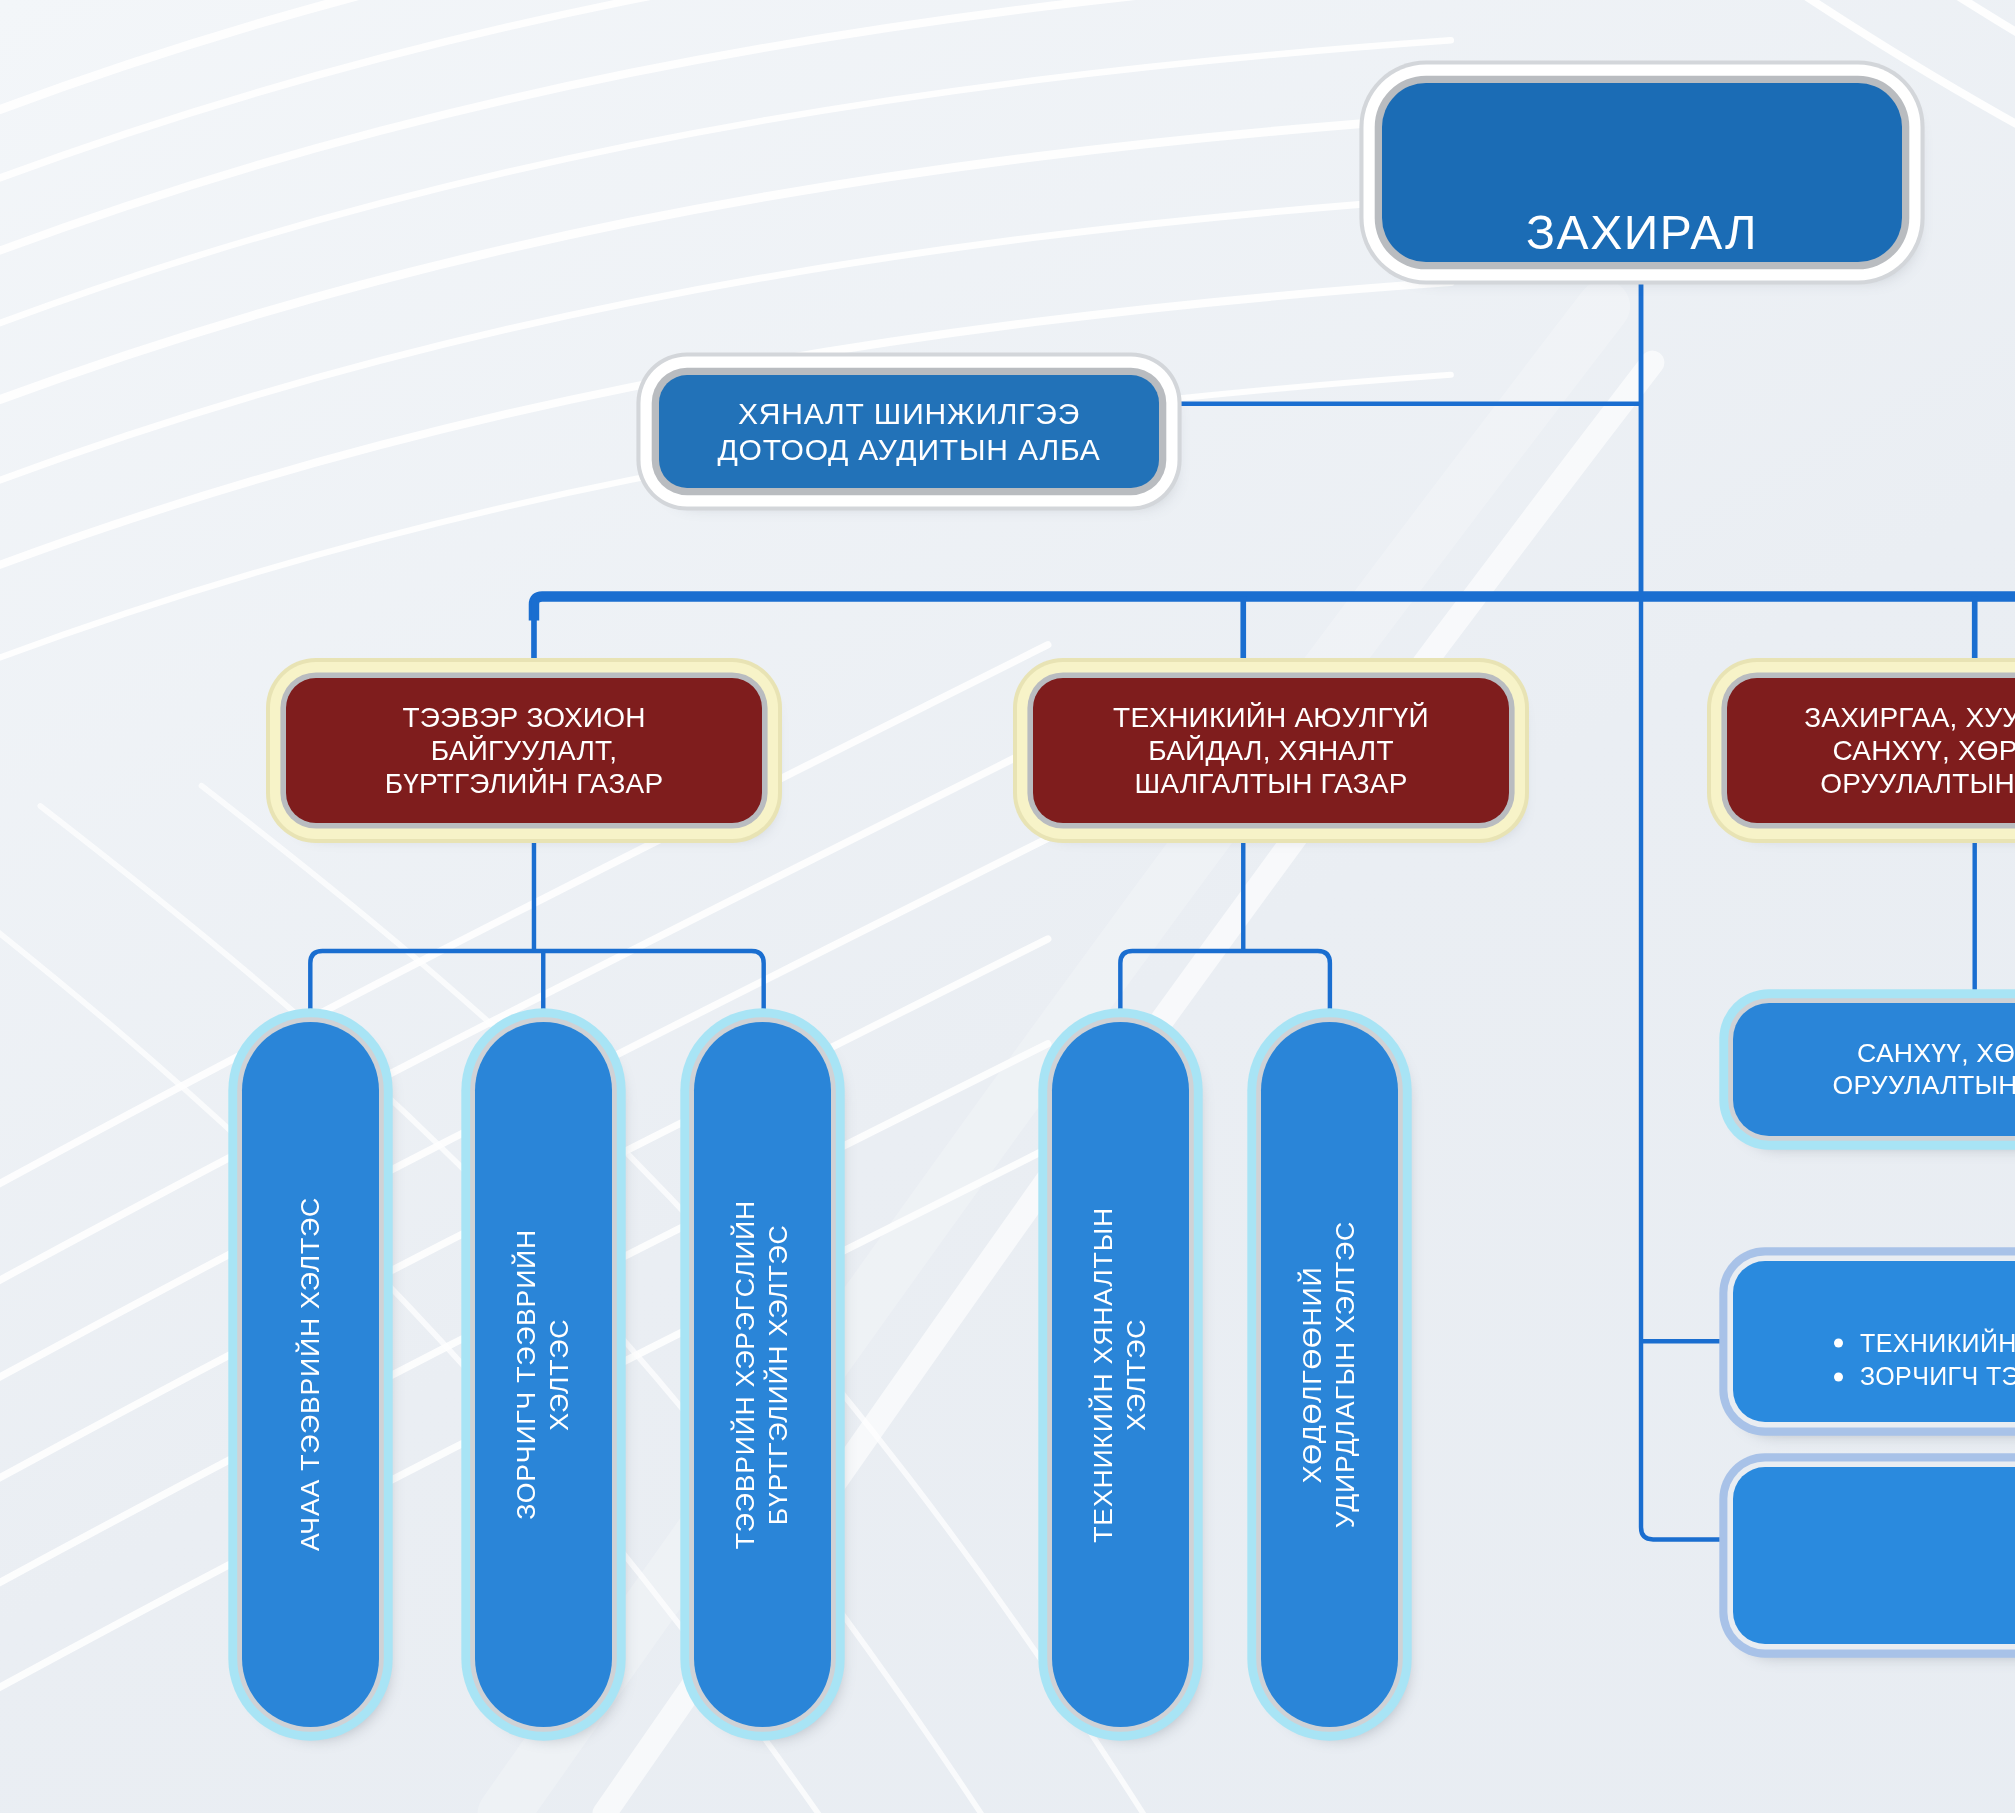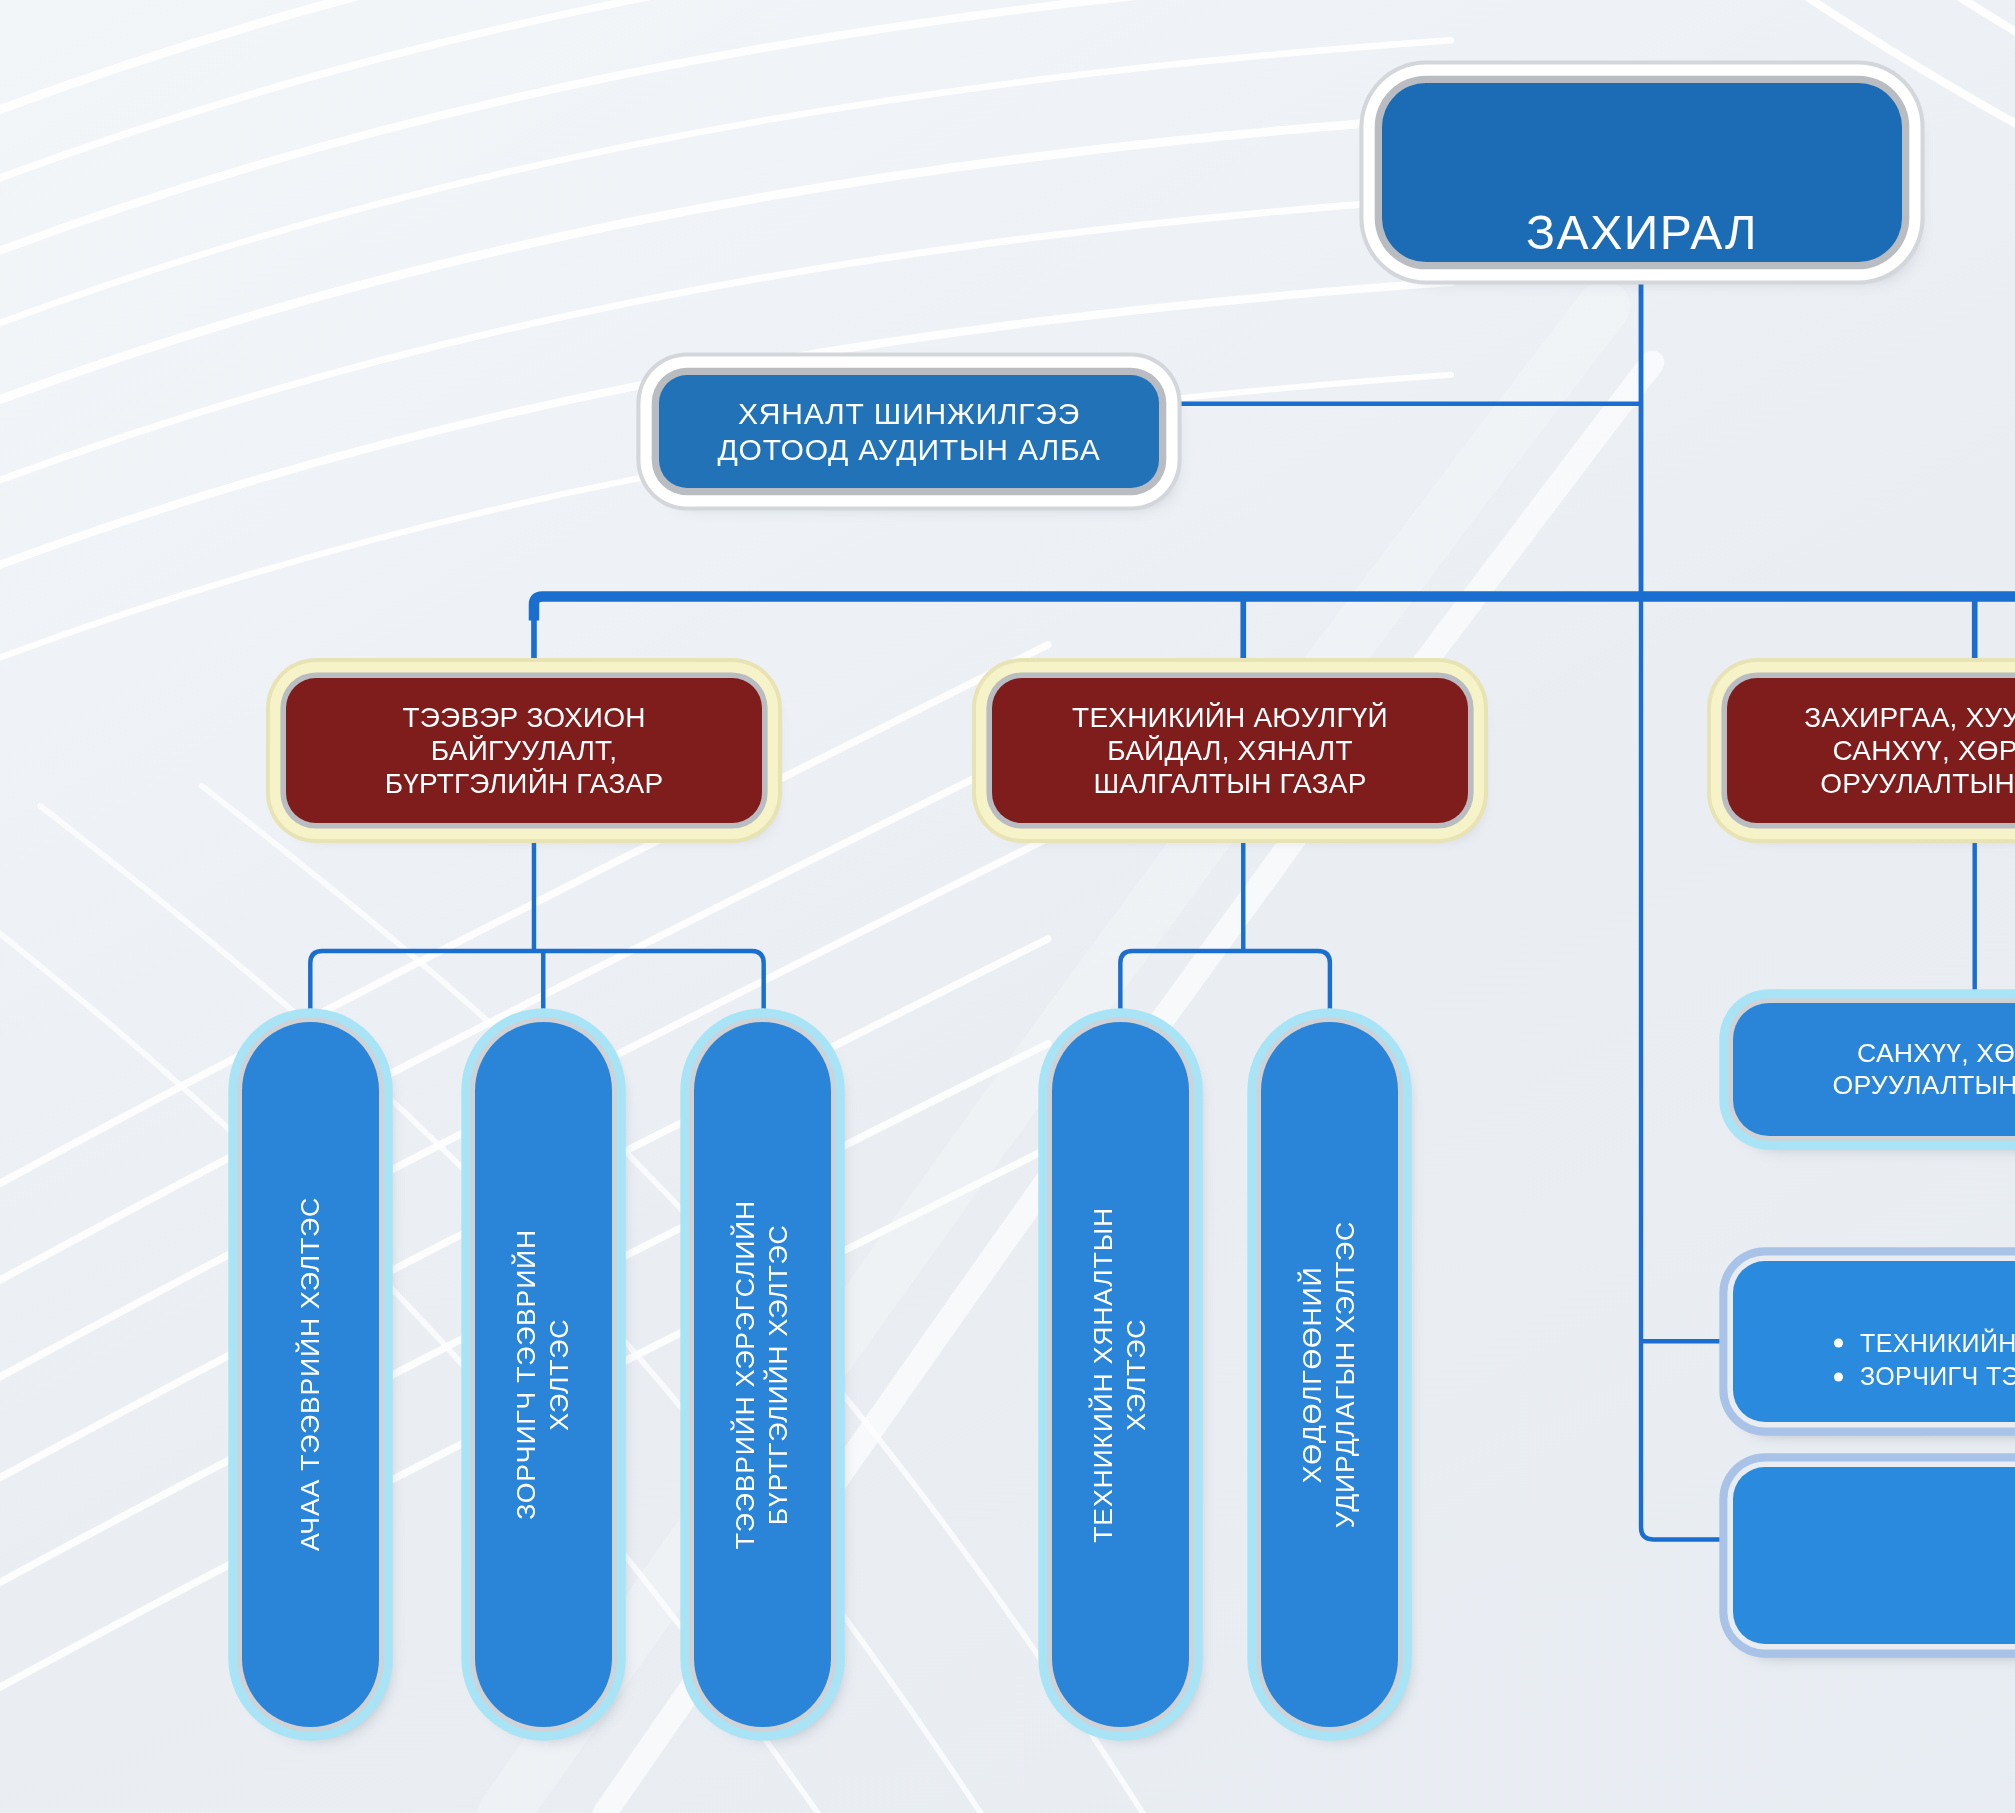--- a/index.html
+++ b/index.html
@@ -67,21 +67,21 @@
     font-size:30px;letter-spacing:0.8px;
     padding:0 16px;
     margin-top:28px;
   }
 
   .dept{
     width:476px;height:145px;border-radius:30px;
     background:#7f1d1d;font-size:28px;padding:0 16px;top:678px;
   }
   #dept1{left:286px;}
-  #dept2{left:992px;align-items:center;}
+  #dept2{left:1033px;align-items:center;}
   #dept3{left:1727px;}
 
   
   .vpill{
     width:137px;border-radius:69px;background:#2a85d8;
     top:1022px;height:705px;
   }
   .vpill .vtxt{
     writing-mode:vertical-rl;
     text-orientation:mixed;

